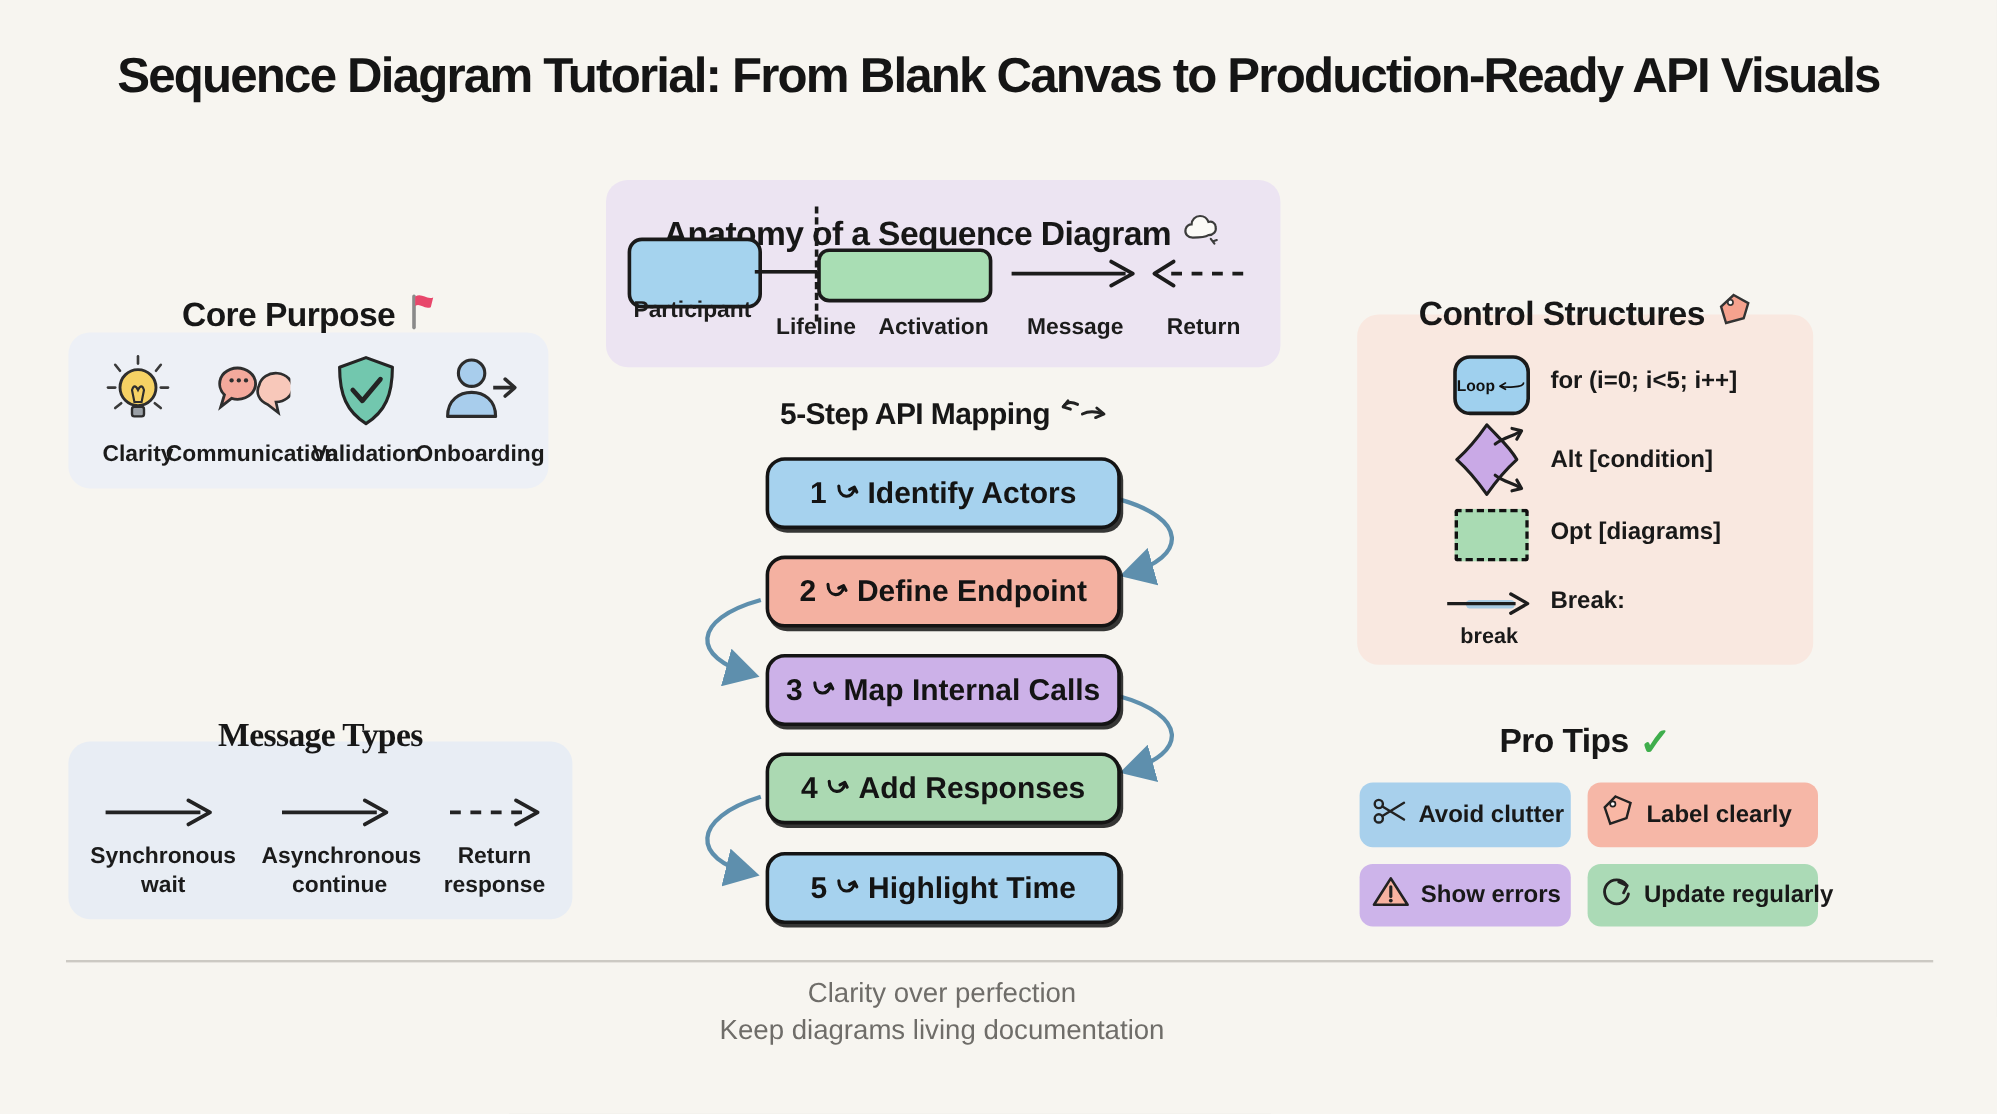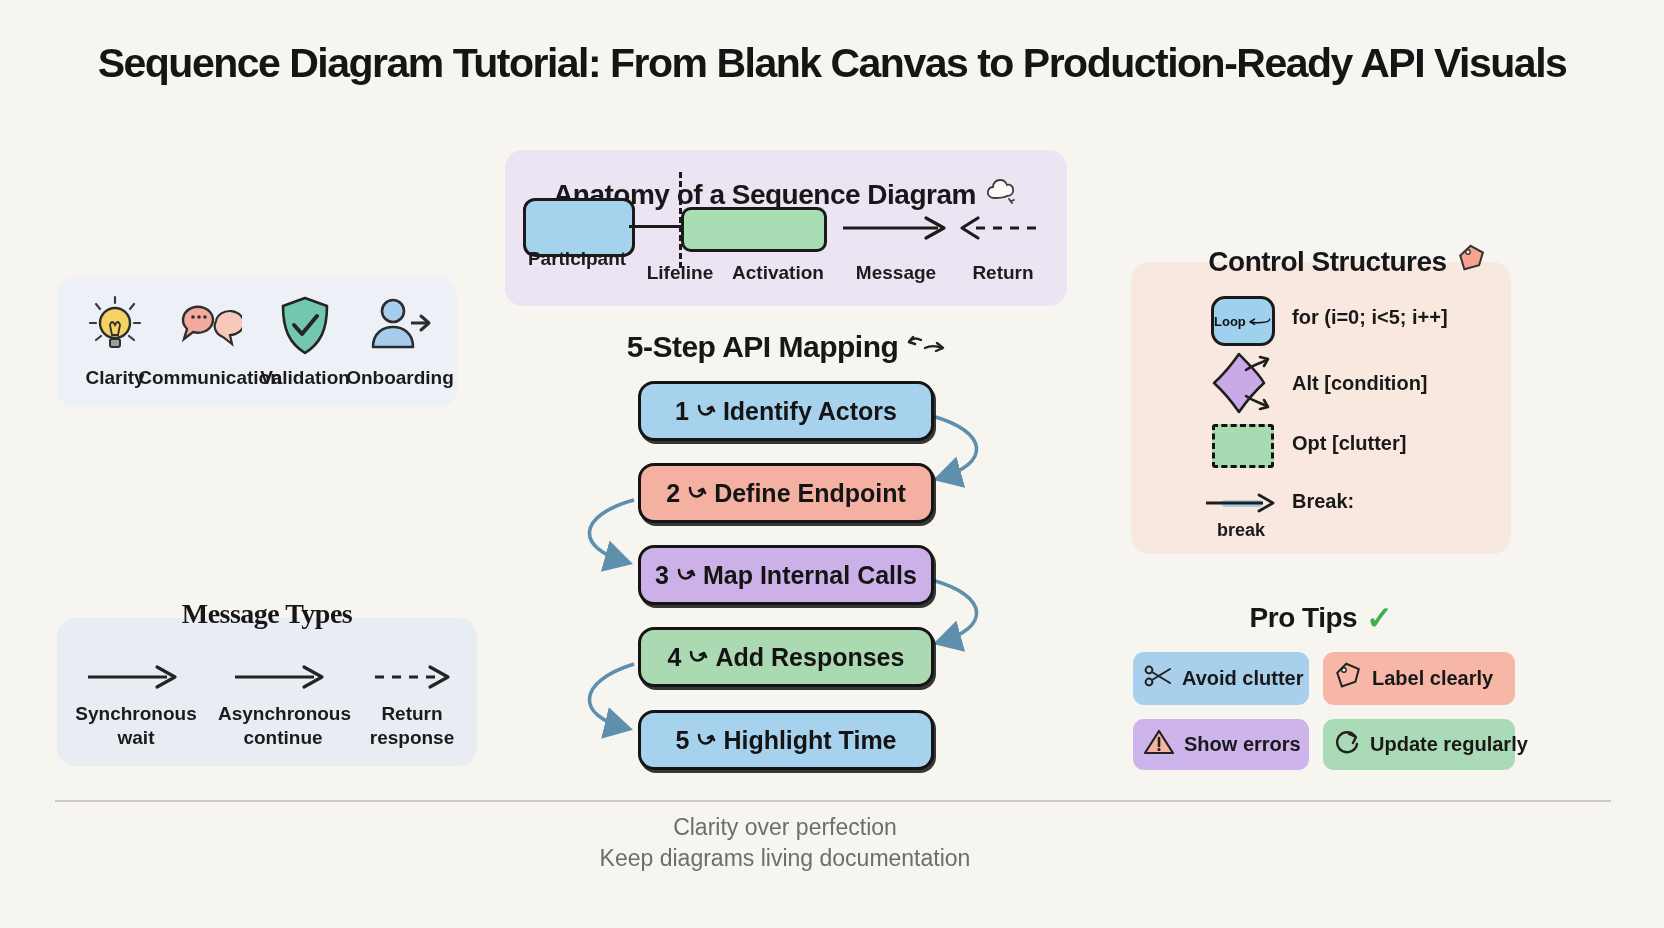--- a/index.html
+++ b/index.html
@@ -78,20 +78,29 @@
         <polyline points="20,4 4,14 20,24" fill="none" stroke="#1c1c1c" stroke-width="3.2" stroke-linecap="round" stroke-linejoin="round"></polyline>
       </svg>
   </div>
   <div class="abs anat-label" style="left:517px; top:248px; width:120px;">Participant</div>
   <div class="abs anat-label" style="left:630px; top:262px; width:100px;">Lifeline</div>
   <div class="abs anat-label" style="left:728px; top:262px; width:100px;">Activation</div>
   <div class="abs anat-label" style="left:846px; top:262px; width:100px;">Message</div>
   <div class="abs anat-label" style="left:953px; top:262px; width:100px;">Return</div>
 
   <div class="abs card core-card" style="left:57px; top:277px; width:400px; height:130px;"></div>
+  <div class="abs section-title" style="left:57px; top:243px; width:400px;">
+    <span>Core Purpose</span>
+    <span>
+      <svg width="24" height="32" viewBox="0 0 24 32">
+          <line x1="7" y1="4" x2="7" y2="30" stroke="#8a8a8a" stroke-width="3" stroke-linecap="round"></line>
+          <path d="M8 4 C14 1, 17 7, 23 5 L21 13 C15 15, 12 9, 8 12 Z" fill="#e8476b" stroke="#c230523" stroke-width="0"></path>
+        </svg>
+    </span>
+  </div>
   <div class="abs" style="left:70px; top:295px; width:380px; display:flex; justify-content:space-between;">
     <div class="cp-item">
       <span>
         <svg width="58" height="62" viewBox="0 0 58 62">
           <g stroke="#3a3a3a" stroke-width="2.2" stroke-linecap="round">
               <line x1="29" y1="2" x2="29" y2="8"></line>
               <line x1="10" y1="9" x2="14" y2="14"></line>
               <line x1="48" y1="9" x2="44" y2="14"></line>
               <line x1="4" y1="28" x2="10" y2="28"></line>
               <line x1="54" y1="28" x2="48" y2="28"></line>
@@ -132,21 +141,21 @@
           <circle cx="26" cy="16" r="11" fill="#a8cdec" stroke="#2c2c2c" stroke-width="2.6"></circle>
           <path d="M6 52 C6 38 16 32 26 32 C36 32 46 38 46 52 Z" fill="#a8cdec" stroke="#2c2c2c" stroke-width="2.6" stroke-linejoin="round"></path>
           <line x1="44" y1="28" x2="60" y2="28" stroke="#2c2c2c" stroke-width="3"></line>
           <polyline points="54,21 62,28 54,35" fill="none" stroke="#2c2c2c" stroke-width="3" stroke-linecap="round" stroke-linejoin="round"></polyline>
         </svg>
       </span>
       <span class="cp-label">Onboarding</span>
     </div>
   </div>
 
-  <div class="abs section-title" style="left:505px; top:330px; width:562px; font-size:30px;">
+  <div class="abs section-title" style="left:505px; top:330px; width:562px; font-size:25px;">
     <span>5-Step API Mapping</span>
     <span>
       <svg width="38" height="24" viewBox="0 0 38 24">
           <path d="M14 7 C8 4 4 6 2 9" fill="none" stroke="#222" stroke-width="2.4" stroke-linecap="round"></path>
           <polyline points="6,4 2,9 8,11" fill="none" stroke="#222" stroke-width="2.4" stroke-linecap="round" stroke-linejoin="round"></polyline>
           <path d="M18 15 C24 12 30 13 35 15" fill="none" stroke="#222" stroke-width="2.4" stroke-linecap="round"></path>
           <polyline points="30,10 36,15 29,18" fill="none" stroke="#222" stroke-width="2.4" stroke-linecap="round" stroke-linejoin="round"></polyline>
         </svg>
     </span>
   </div>
@@ -200,21 +209,21 @@
   <div class="abs step-box c-blue" style="left:638px; top:710px;">
     <span>5</span>
       <span><svg width="20" height="18" viewBox="0 0 20 18">
           <path d="M3 4 C3 15, 15 15, 16 6" fill="none" stroke="#141414" stroke-width="2.6" stroke-linecap="round"></path>
           <polyline points="12,7 16,5 18,9" fill="none" stroke="#141414" stroke-width="2.6" stroke-linecap="round" stroke-linejoin="round"></polyline>
         </svg></span>
     <span>Highlight Time</span>
   </div>
 
   <div class="abs card control-card" style="left:1131px; top:262px; width:380px; height:292px;"></div>
-  <div class="abs section-title" style="left:1157px; top:243px; width:380px;">
+  <div class="abs section-title" style="left:1131px; top:243px; width:380px;">
     <span>Control Structures</span>
     <span>
       <svg width="30" height="30" viewBox="0 0 30 30">
           <path d="M13 3 L26 8 L24 21 L10 27 L4 14 Z" transform="rotate(8 15 15)" fill="#f6a28e" stroke="#333" stroke-width="2"></path>
           <circle cx="12" cy="9" r="2.2" fill="#fff" stroke="#333" stroke-width="1.4"></circle>
         </svg>
     </span>
   </div>
 
   <div class="abs loop-box" style="left:1211px; top:296px;">
@@ -231,21 +240,21 @@
       <path d="M33 4 C42 14, 52 22, 58 33 C48 42 40 52 33 62 C26 52 18 42 8 33 C18 24 26 14 33 4 Z" fill="#c9a9e6" stroke="#1e1e1e" stroke-width="2.6" stroke-linejoin="round"></path>
       <path d="M40 20 C48 14 54 14 60 10" fill="none" stroke="#1e1e1e" stroke-width="2.6" stroke-linecap="round"></path>
       <polyline points="54,7 62,9 58,16" fill="none" stroke="#1e1e1e" stroke-width="2.6" stroke-linecap="round" stroke-linejoin="round"></polyline>
       <path d="M40 46 C48 52 54 52 60 56" fill="none" stroke="#1e1e1e" stroke-width="2.6" stroke-linecap="round"></path>
       <polyline points="54,59 62,57 58,50" fill="none" stroke="#1e1e1e" stroke-width="2.6" stroke-linecap="round" stroke-linejoin="round"></polyline>
     </svg>
   </div>
   <div class="abs ctrl-label" style="left:1292px; top:372px;">Alt [condition]</div>
 
   <div class="abs opt-box" style="left:1212px; top:424px;"></div>
-  <div class="abs ctrl-label" style="left:1292px; top:432px;">Opt [clutter]</div>
+  <div class="abs ctrl-label" style="left:1292px; top:432px;">Opt [diagrams]</div>
 
   <div class="abs" style="left:1203px; top:492px;">
     <svg width="76" height="22" viewBox="0 0 76 22">
         <line x1="22" y1="11.5" x2="56" y2="11.5" stroke="#a9cce4" stroke-width="7" stroke-linecap="round"></line>
         <line x1="3" y1="11" x2="60" y2="11" stroke="#1d1d1d" stroke-width="2.8"></line>
         <polyline points="56,3 70,11 56,19" fill="none" stroke="#1d1d1d" stroke-width="2.8" stroke-linecap="round" stroke-linejoin="round"></polyline>
       </svg>
   </div>
   <div class="abs ctrl-label" style="left:1292px; top:490px;">Break:</div>
   <div class="abs ctrl-label center" style="left:1206px; top:520px; width:70px; font-size:18px;">break</div>

